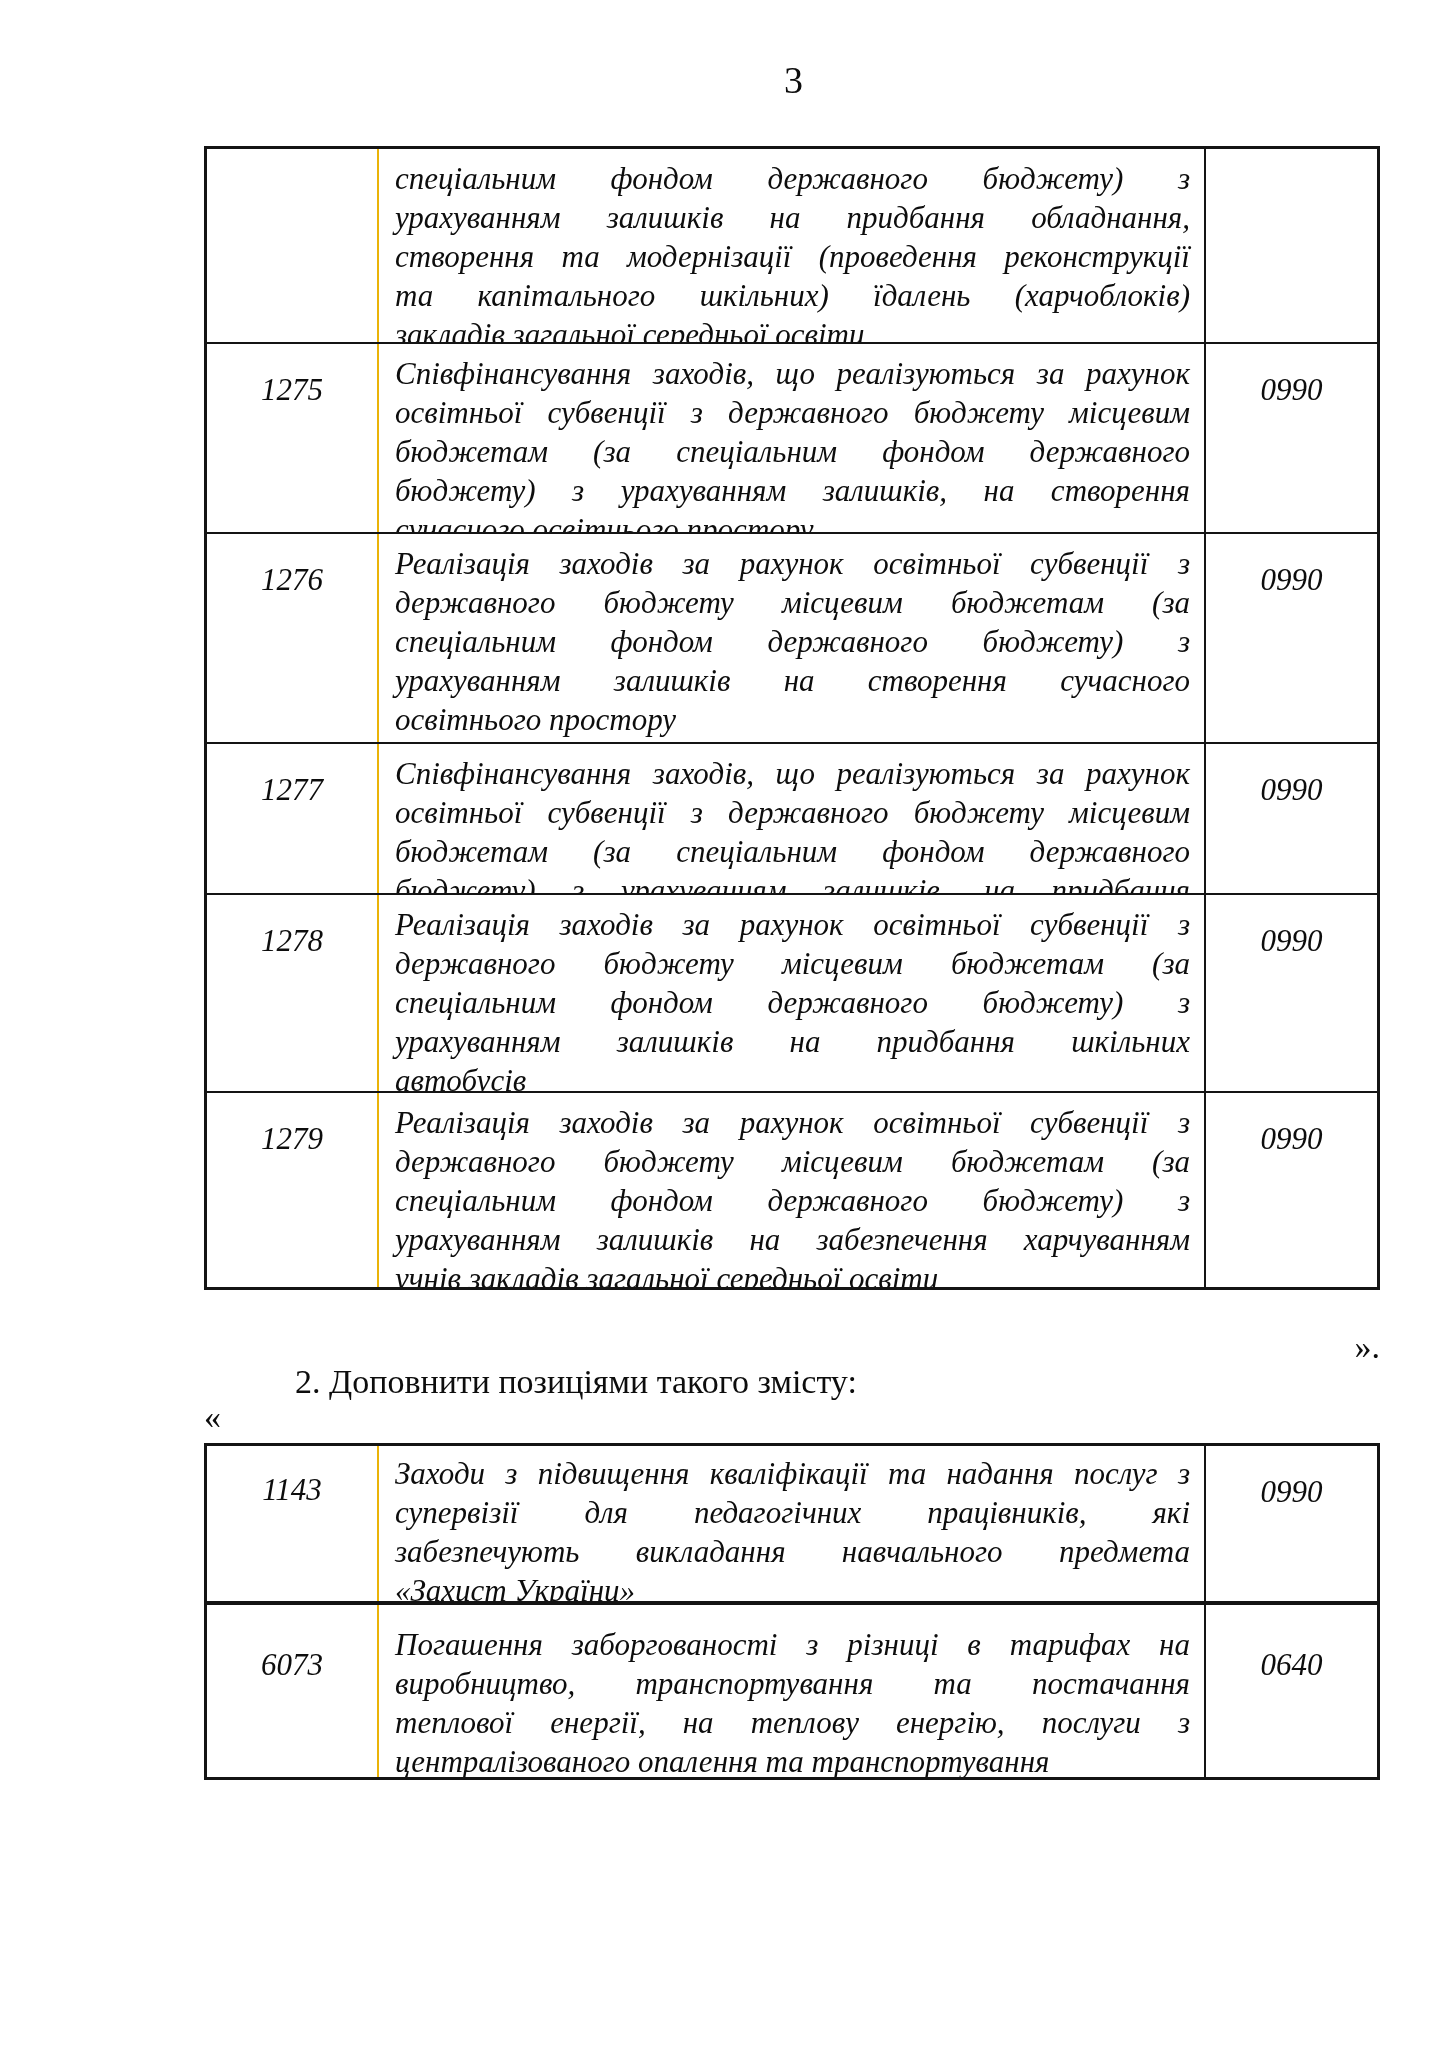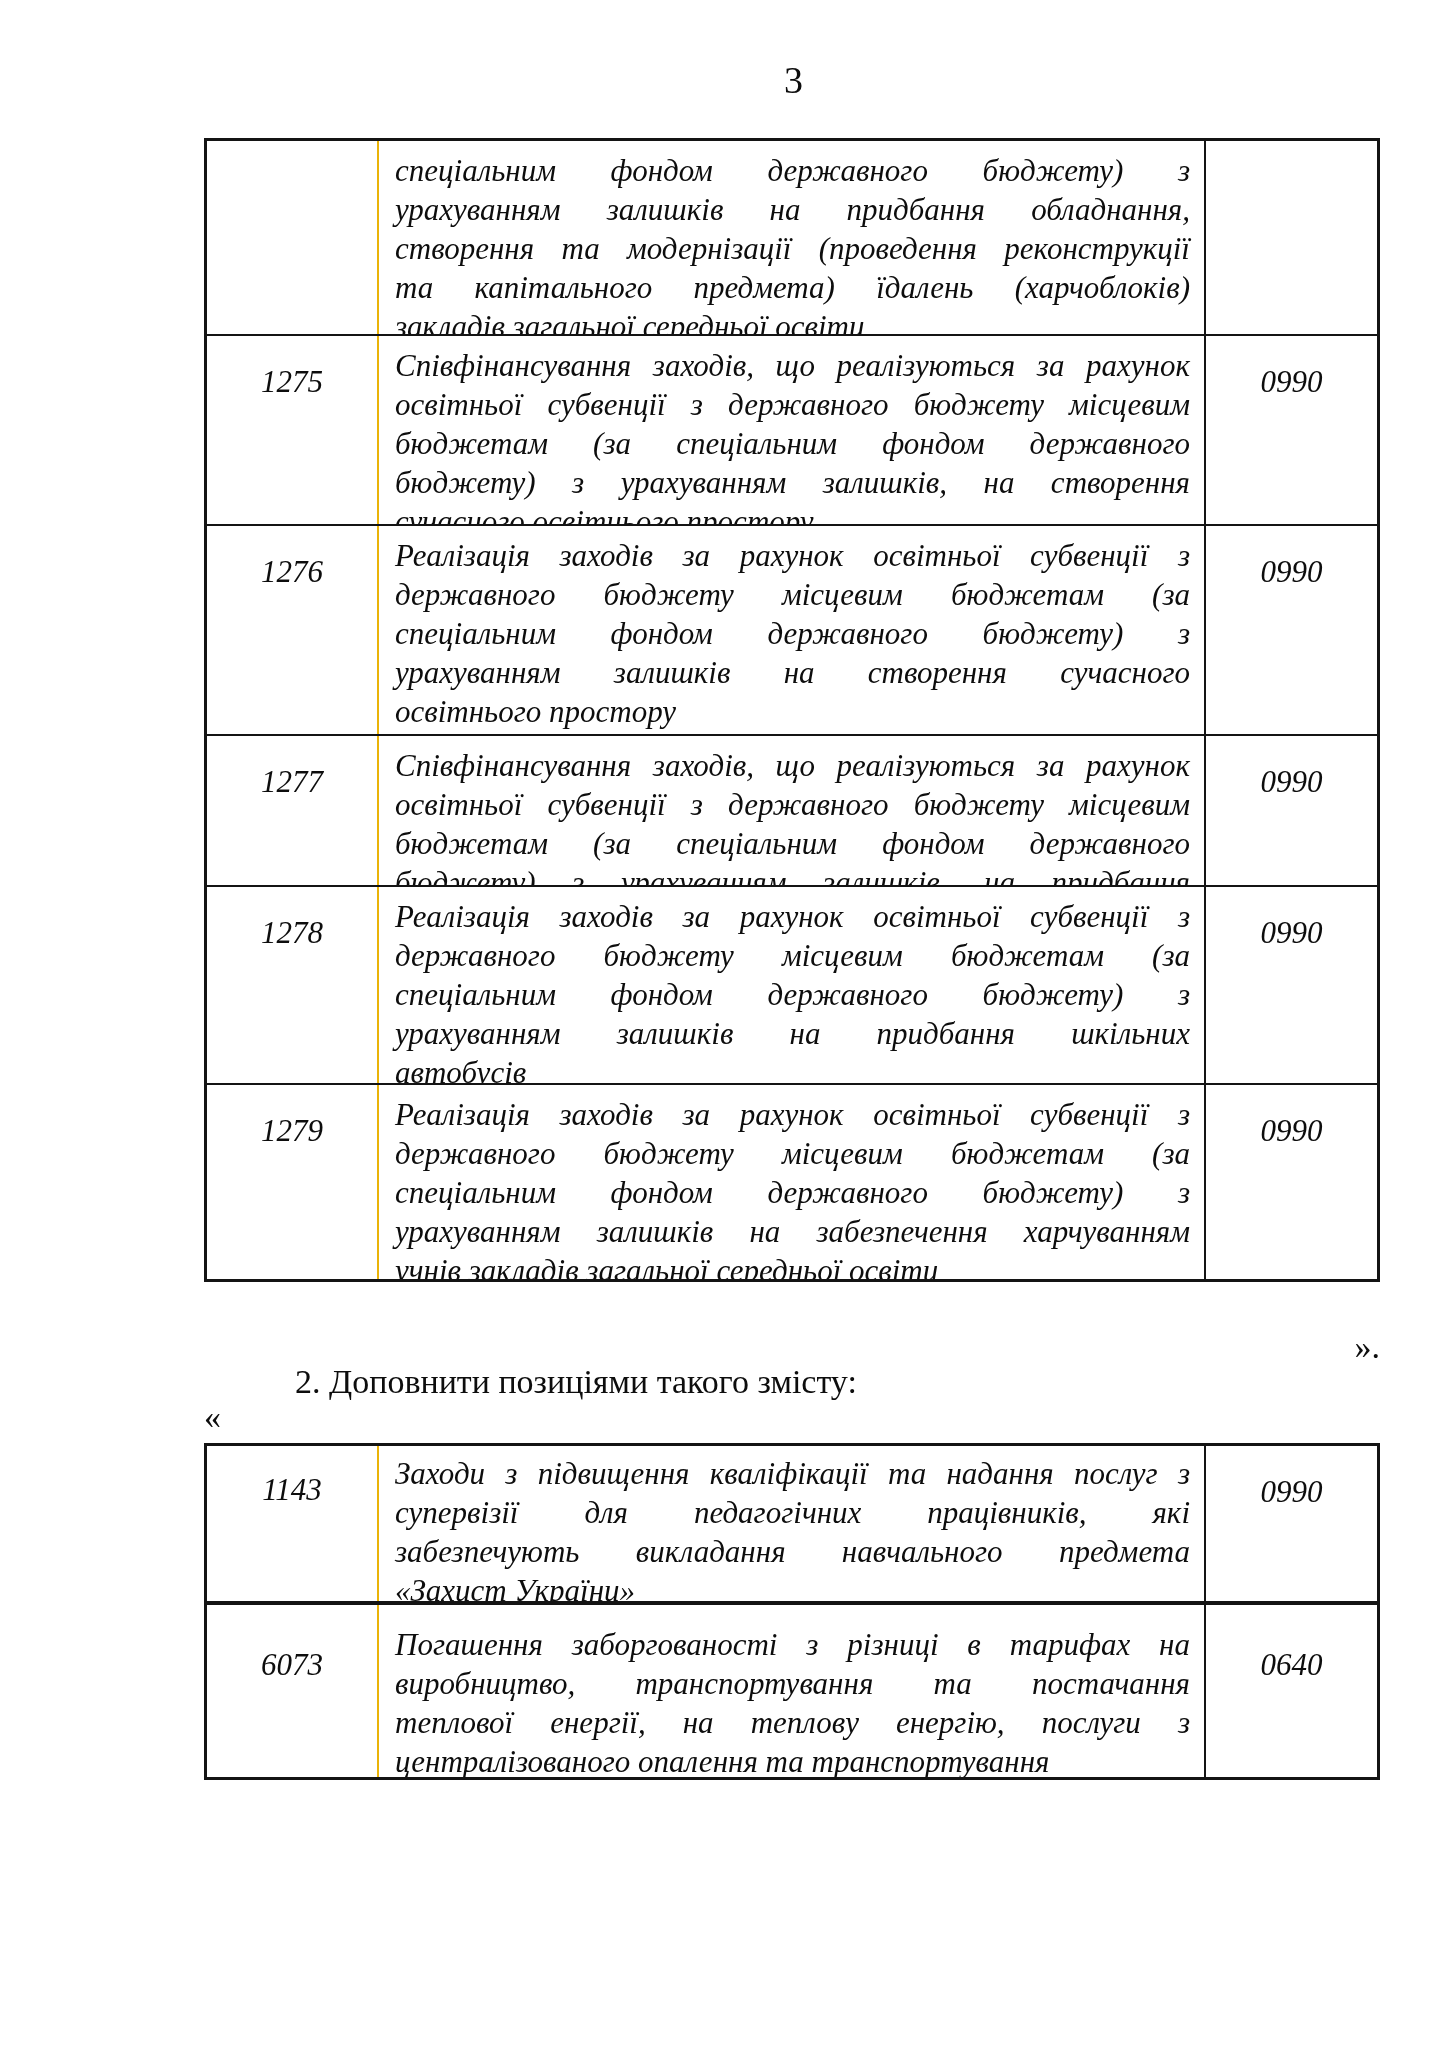--- a/index.html
+++ b/index.html
@@ -20,21 +20,21 @@
   }
   .doc-table{
     position:absolute;
     left:204px;width:1176px;
     border:3px solid #141414;
     box-sizing:border-box;
     font-style:italic;
     font-size:31px;
     line-height:39px;
   }
-  #table1{top:138px;}
+  #table1{top:146px;}
   #table2{top:1443px;}
   .row{display:flex;box-sizing:border-box;overflow:hidden;}
   .row:not(:last-child){border-bottom:2px solid #141414;}
   .cell{box-sizing:border-box;overflow:hidden;}
   .cell-code{
     width:172px;flex:0 0 172px;
     border-right:2px solid #eab308;
     text-align:center;
     padding-top:26px;
   }
@@ -88,21 +88,21 @@
 <div class="page">
   <div class="page-number">3</div>
 
   <div class="doc-table" id="table1">
       <div class="row">
         <div class="cell cell-code"></div>
         <div class="cell cell-text">
           <div class="jline">спеціальним    фондом    державного    бюджету)    з</div>
           <div class="jline">урахуванням  залишків  на  придбання  обладнання,</div>
           <div class="jline">створення та модернізації (проведення реконструкції</div>
-          <div class="jline">та  капітального  предмета)  їдалень  (харчоблоків)</div>
+          <div class="jline">та  капітального  шкільних)  їдалень  (харчоблоків)</div>
           <div class="jline last">закладів загальної середньої освіти</div>
         </div>
         <div class="cell cell-kfk"></div>
       </div>
       <div class="row">
         <div class="cell cell-code">1275</div>
         <div class="cell cell-text">
           <div class="jline">Співфінансування заходів, що реалізуються за рахунок</div>
           <div class="jline">освітньої субвенції з державного бюджету місцевим</div>
           <div class="jline">бюджетам  (за  спеціальним  фондом  державного</div>

